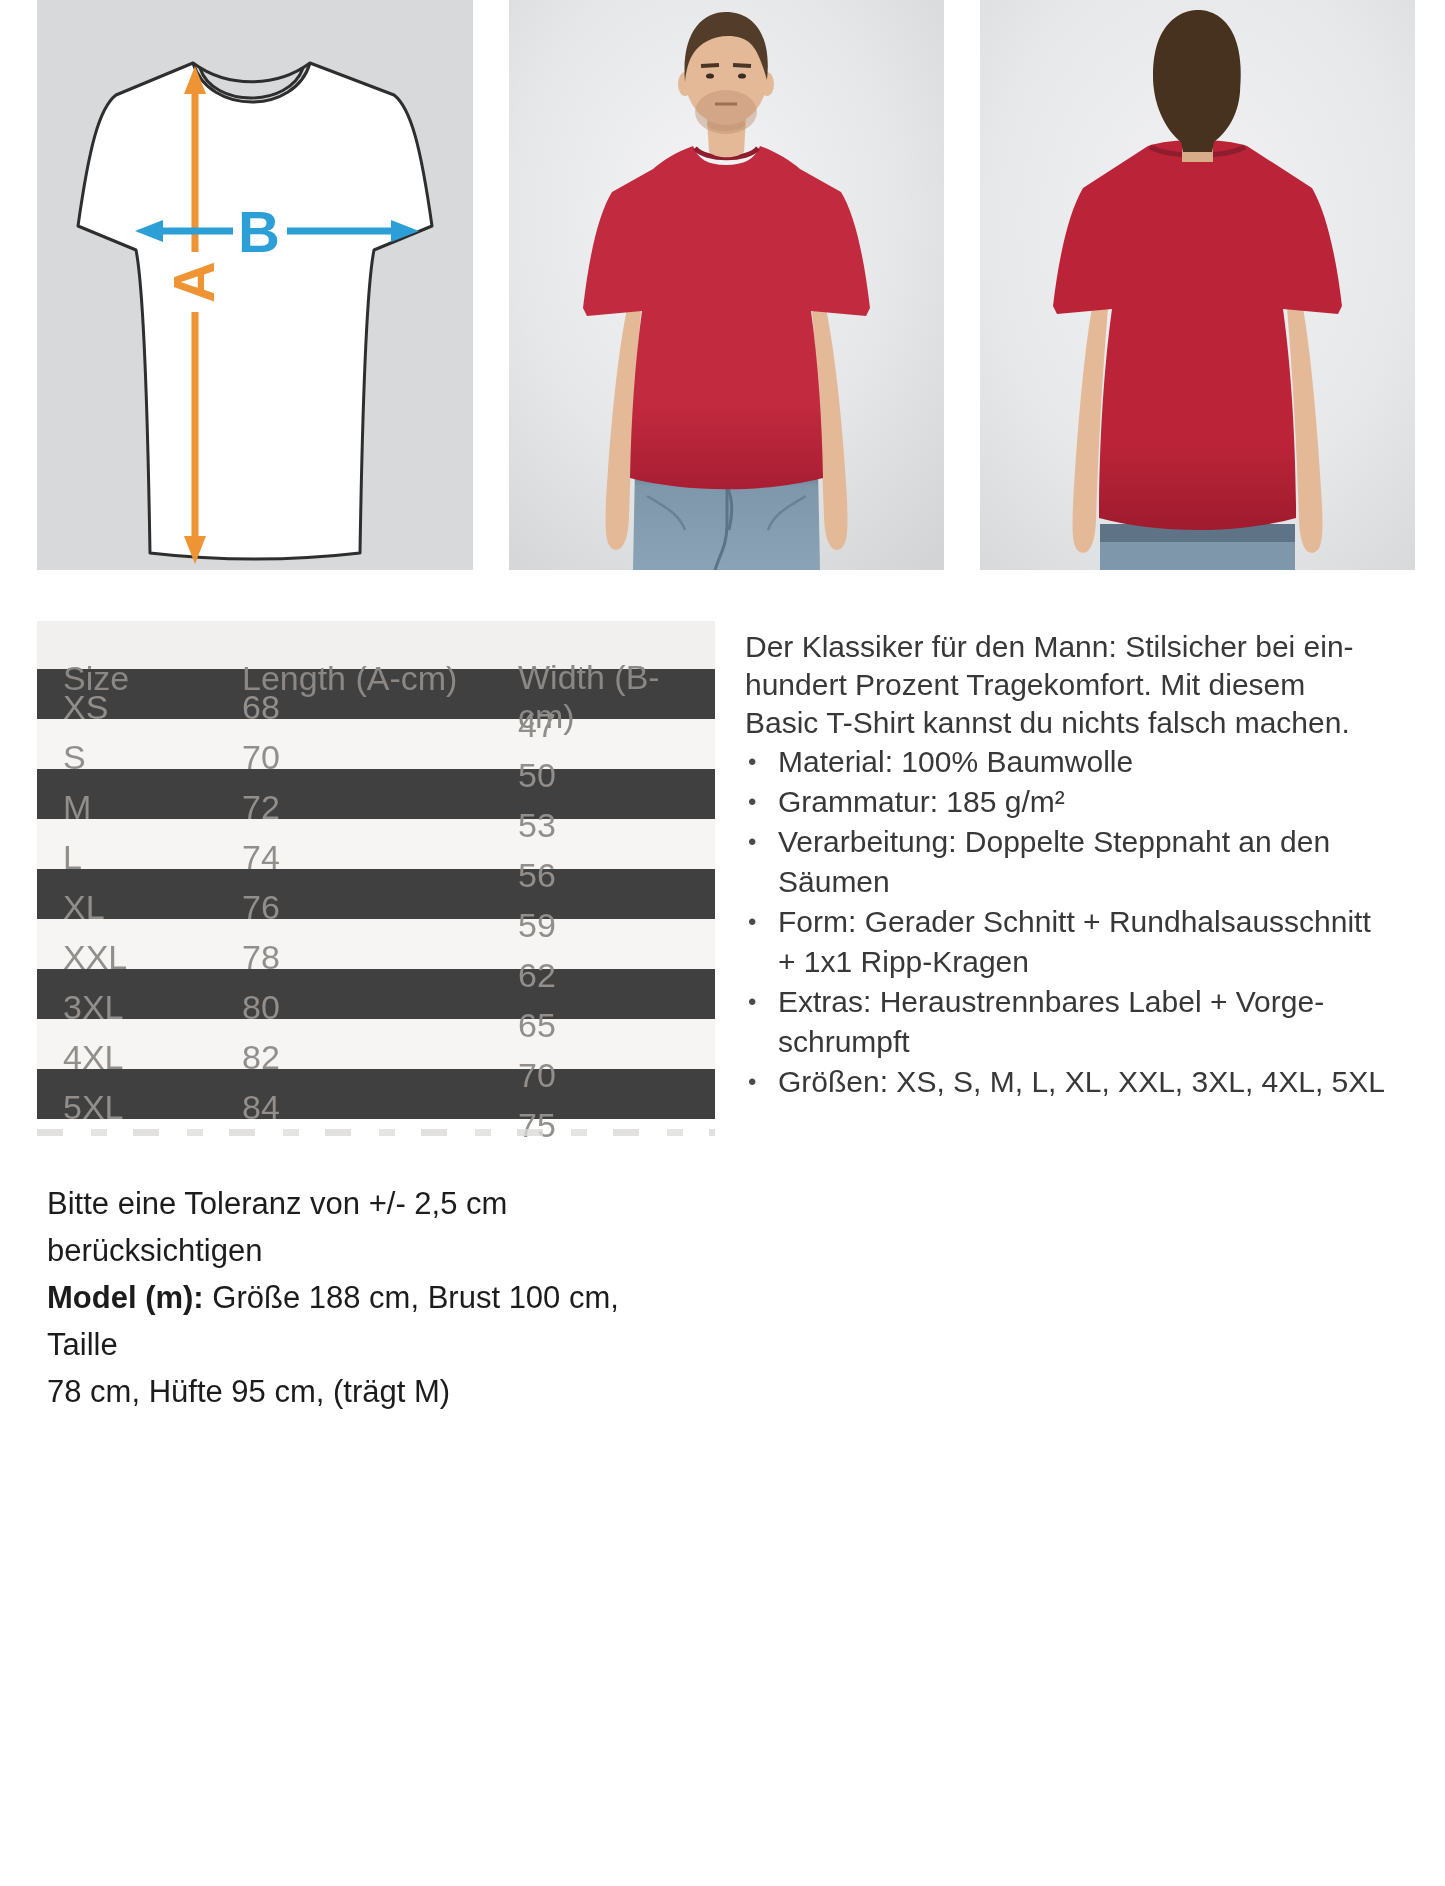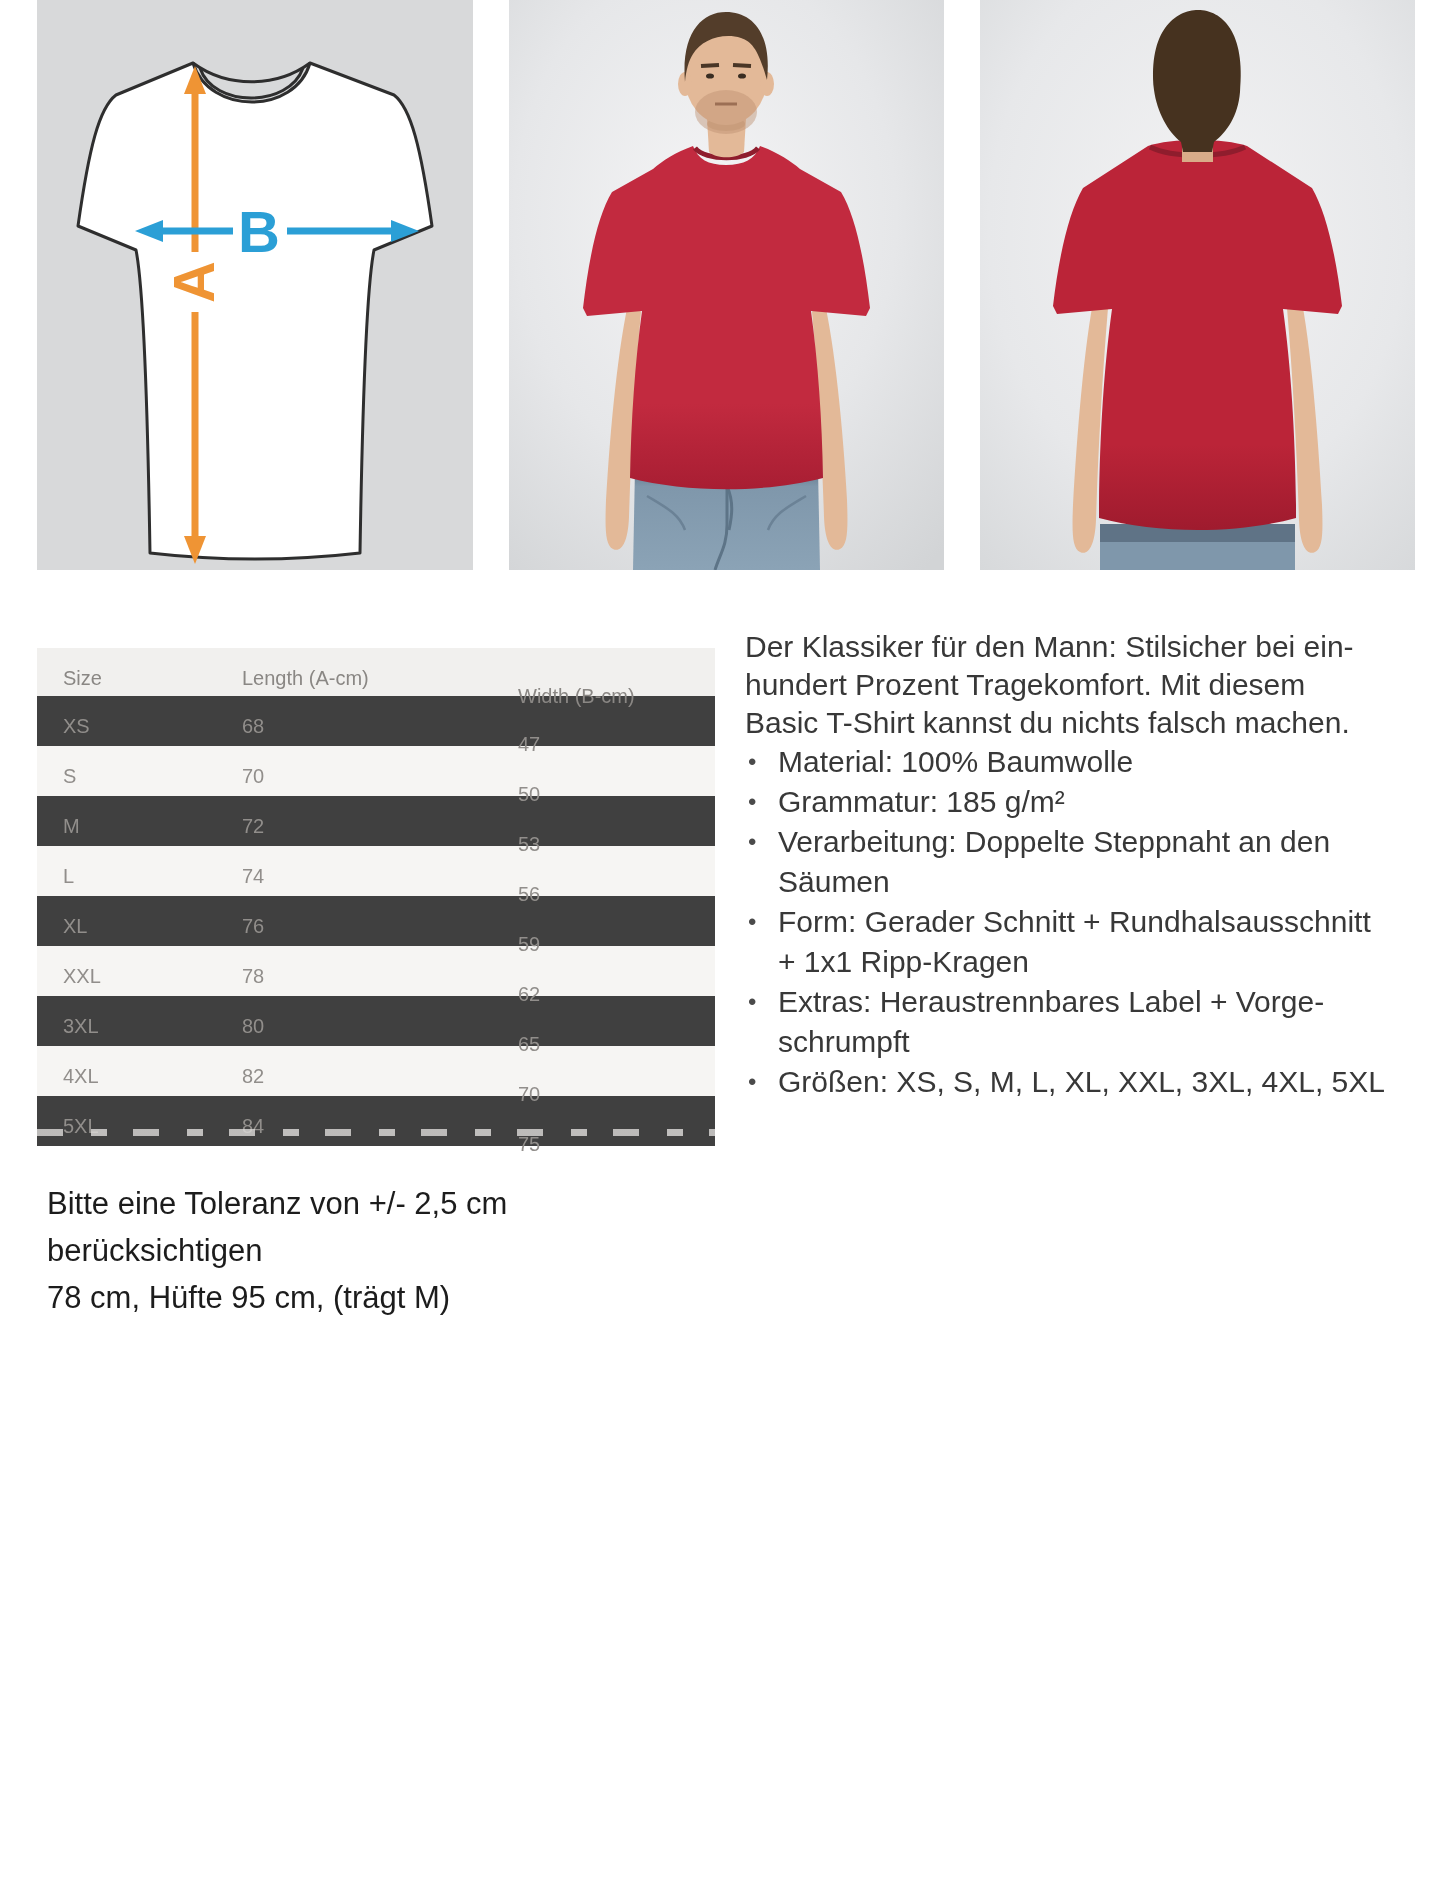--- a/index.html
+++ b/index.html
@@ -26,22 +26,22 @@
   .label-b { fill:var(--arrow-b-blue,#2b9fd6); }
 
   .skin  { fill:var(--skin-tone,#e3b998); }
   .hairF { fill:var(--hair-brown,#533d2a); }
   .hairB { fill:var(--hair-brown-dark,#46321f); }
   .seam  { stroke:#5d7487; stroke-width:3; fill:none; }
   .pocket{ stroke:#6b8296; stroke-width:2.5; fill:none; }
   .collar-band { fill:none; stroke:#8f1d2d; stroke-width:5; }
 
   
-  #size-table { position:absolute; left:37px; top:648px; width:678px;
-    font-size:20px; color:#918e8b; }
+  #size-table { position:absolute; left:37px; top:621px; width:678px;
+    font-size:34px; color:#918e8b; }
   .t-row { display:grid; grid-template-columns:160px 321px 197px; align-items:center; }
   .t-row.head { height:48px; background:#f1f0ee; color:#8a8784; }
   .t-row.body { height:50px; }
   .t-row.dark { background:#404040; }
   .t-row.light{ background:#f6f5f3; }
   .t-cell.c1 { padding-left:26px; }
   .t-cell.c2 { padding-left:45px; }
   .t-cell.c3 { padding-left:0;margin-top:37px; }
   #table-cutoff-artifact { position:absolute; left:37px; top:1129px; width:678px; height:7px;
     background:repeating-linear-gradient(90deg,#dcdad8 0 26px, transparent 26px 54px,
@@ -267,16 +267,17 @@
         <div class="b-line">schrumpft</div>
       </li>
       <li>
         <div class="b-line">Größen: XS, S, M, L, XL, XXL, 3XL, 4XL, 5XL</div>
       </li>
     </ul>
   </div>
 
   <div id="notes">
     <div>Bitte eine Toleranz von +/- 2,5 cm berücksichtigen</div>
+    <div><b>Model (m):</b><span> Größe 188 cm, Brust 100 cm, Taille</span></div>
     <div>78 cm, Hüfte 95 cm, (trägt M)</div>
   </div>
 
 </div>
 
 </body></html>

